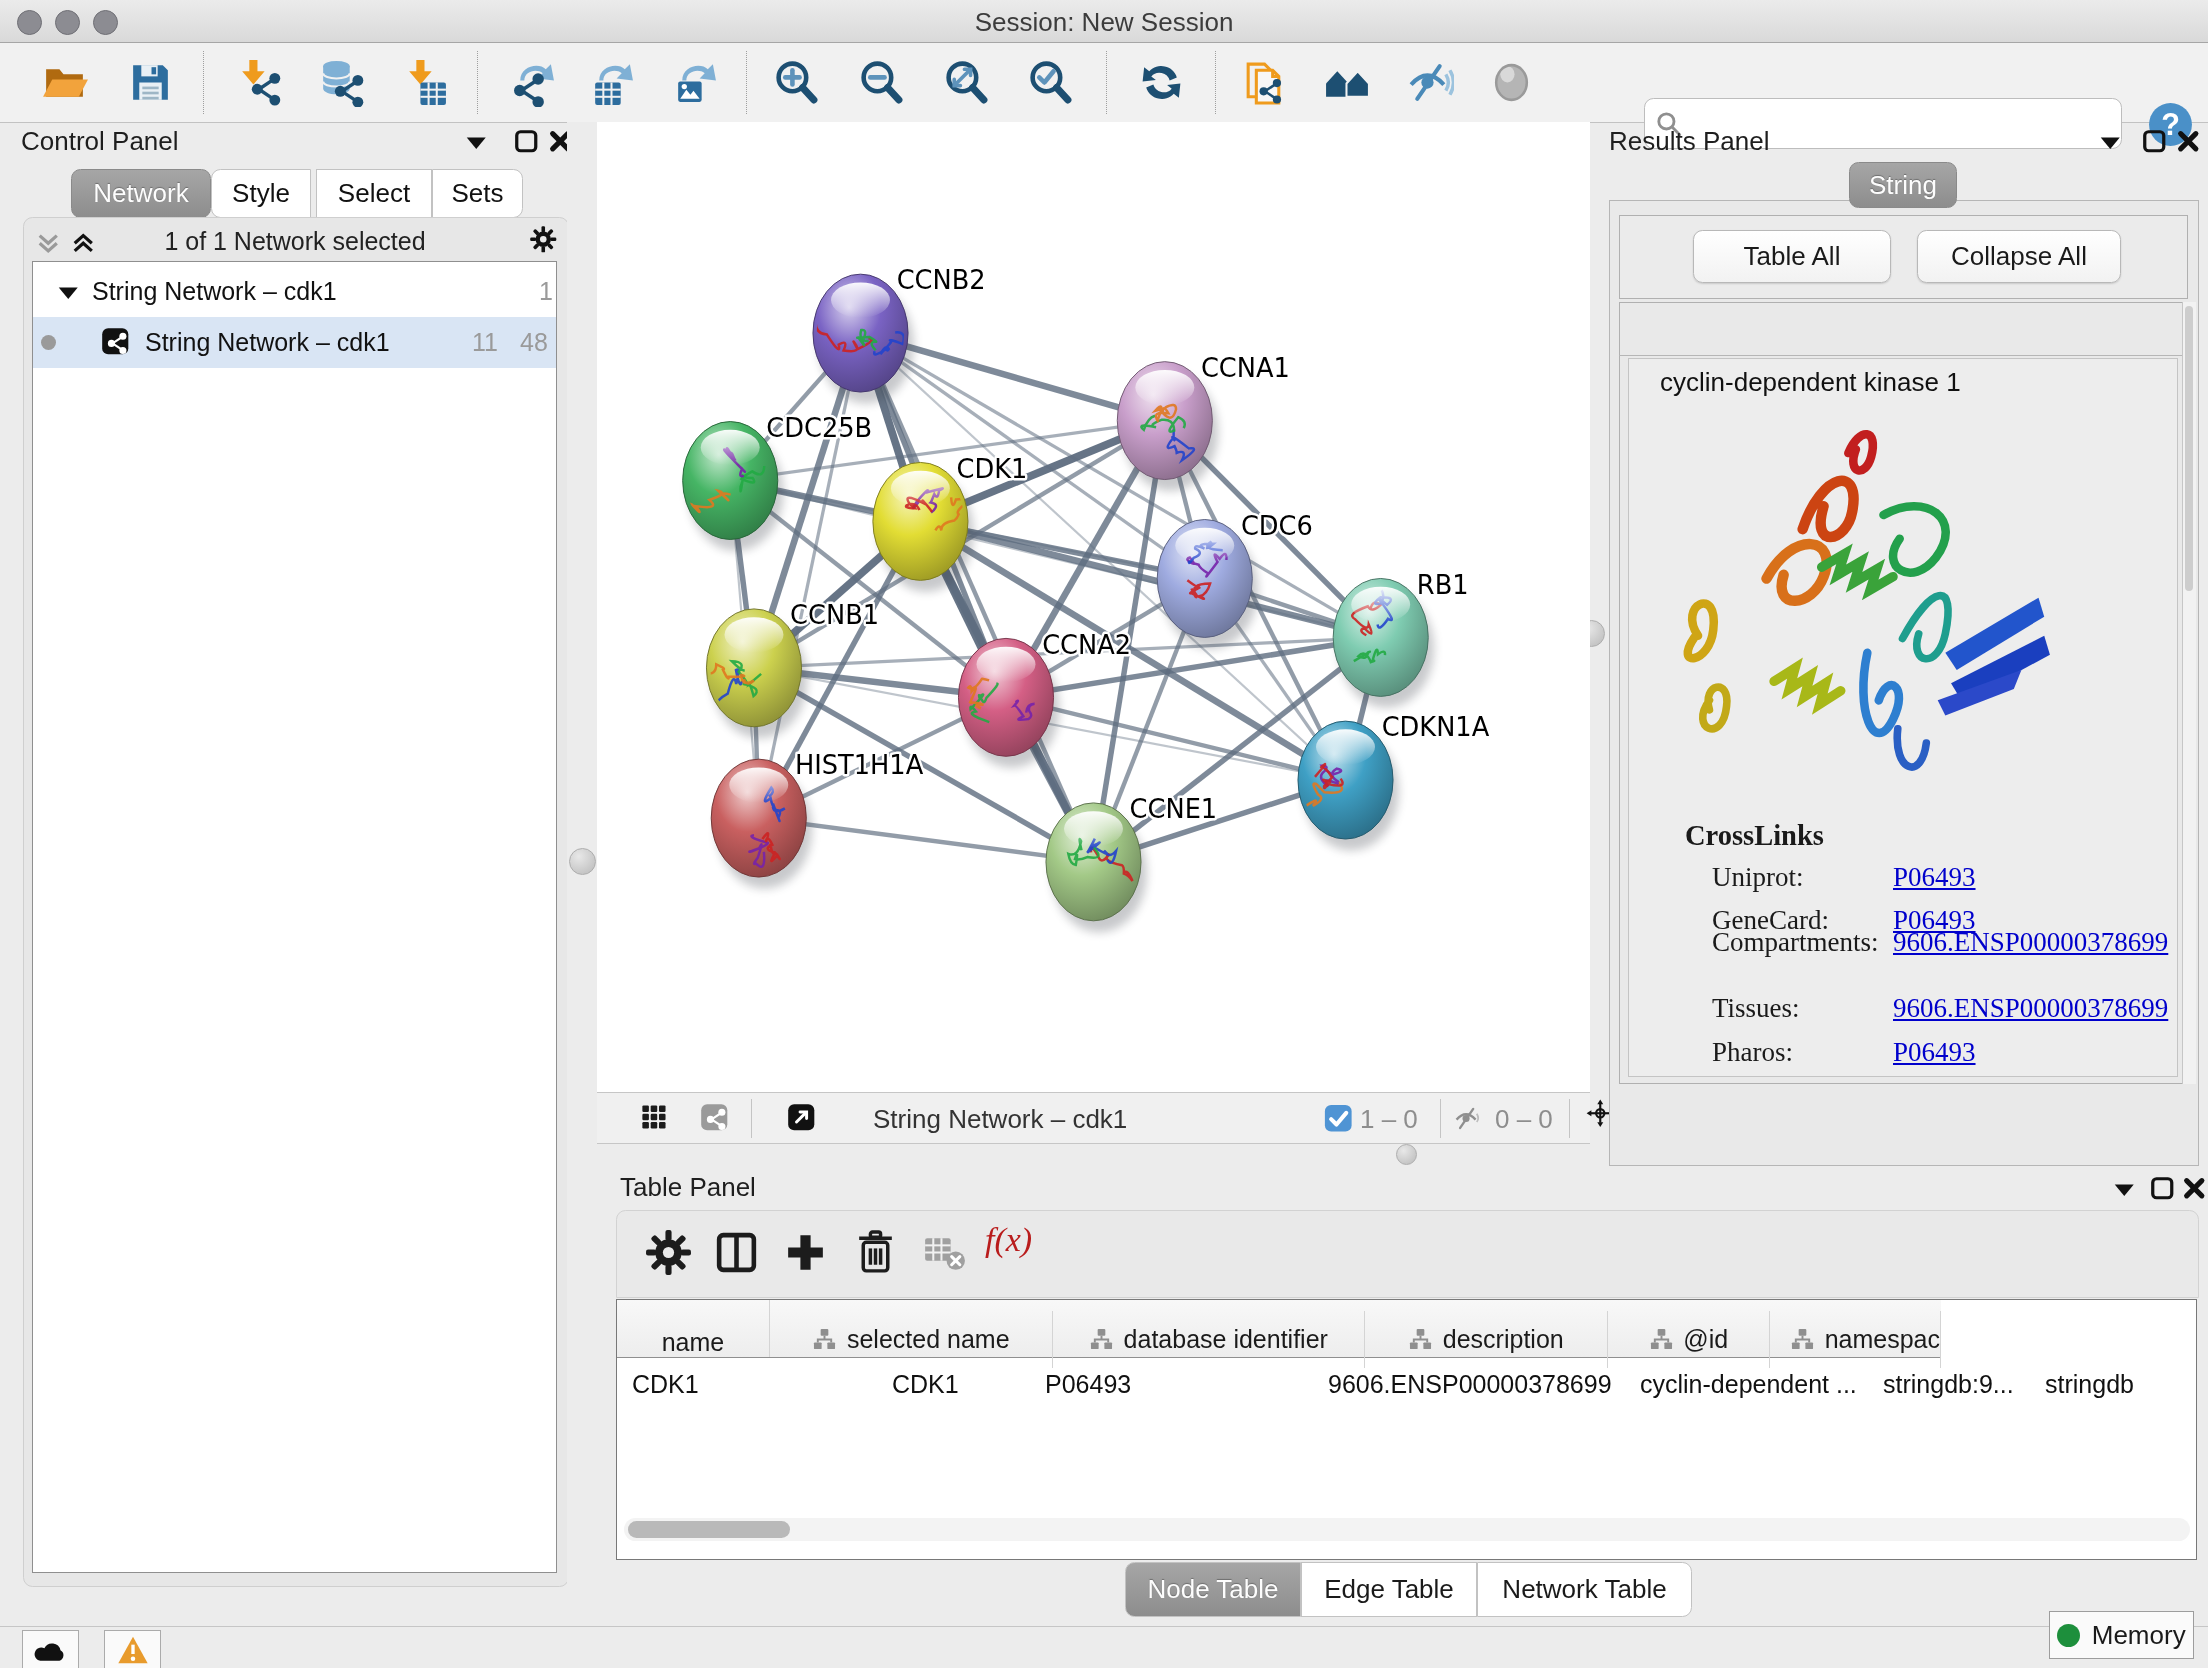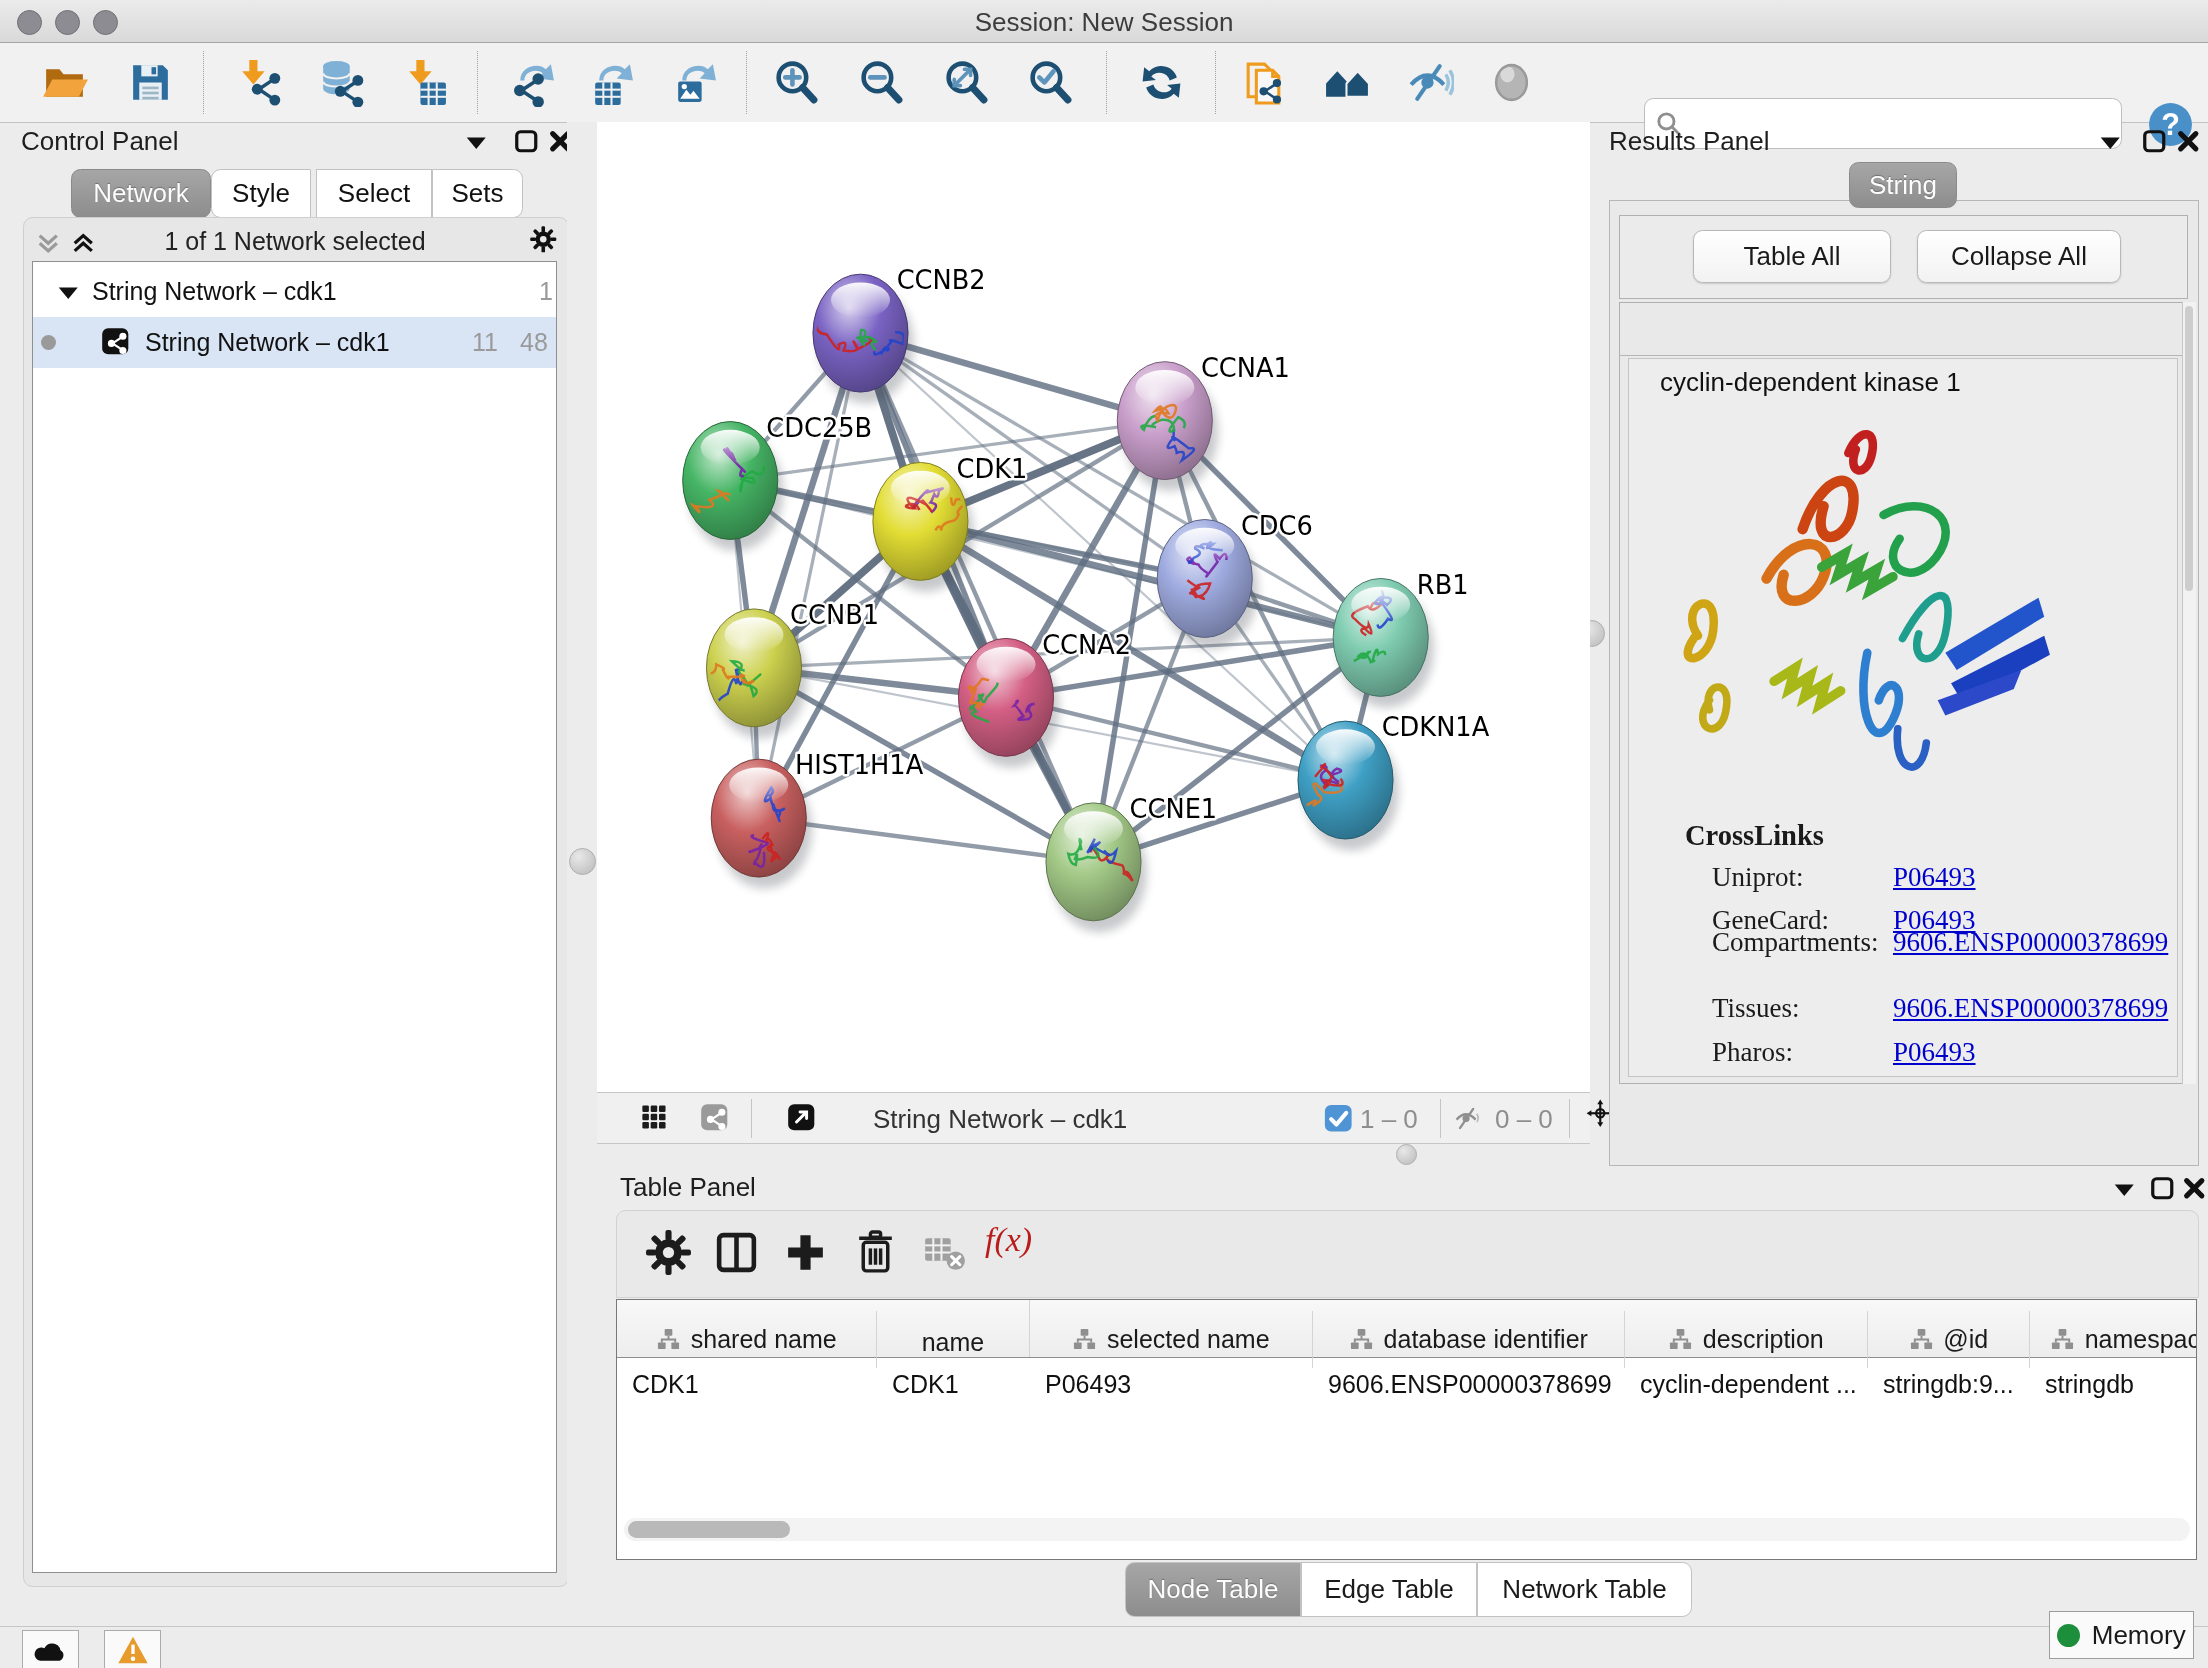--- a/index.html
+++ b/index.html
@@ -859,31 +859,21 @@
   <g stroke="#fff" stroke-width="3" stroke-linecap="round">
               <line x1="32" y1="28" x2="40" y2="36"></line>
   <line x1="40" y1="28" x2="32" y2="36"></line>
             </g>
           </svg>
         </span>
     </div>
     <div class="fx">f(x)</div>
 
     <div class="tp-table">
-      <div class="th-row" id="th-row"><div class="th-cell" style="width: 260px;">
-            <svg width="25" height="23" viewBox="0 0 26 24">
-              <g fill="#8f8f8f">
- <rect x="9" y="1" width="8" height="7" rx="1"></rect>
-                <rect x="2" y="15" width="8" height="7" rx="1"></rect>
- <rect x="16" y="15" width="8" height="7" rx="1"></rect>
-              </g>
- <path d="M13 8 v4 M6 15 v-3 h14 v3" stroke="#8f8f8f" stroke-width="2" fill="none"></path>
-            </svg>
-            <span>shared name</span>
-          </div><div class="th-cell" style="width: 153px; align-items: flex-end;">
+      <div class="th-row" id="th-row"><div class="th-cell" style="width: 153px; align-items: flex-end;">
             <span>name</span>
           </div><div class="th-cell" style="width: 283px;">
             <svg width="25" height="23" viewBox="0 0 26 24">
               <g fill="#8f8f8f">
  <rect x="9" y="1" width="8" height="7" rx="1"></rect>
                 <rect x="2" y="15" width="8" height="7" rx="1"></rect>
  <rect x="16" y="15" width="8" height="7" rx="1"></rect>
               </g>
  <path d="M13 8 v4 M6 15 v-3 h14 v3" stroke="#8f8f8f" stroke-width="2" fill="none"></path>
             </svg>

